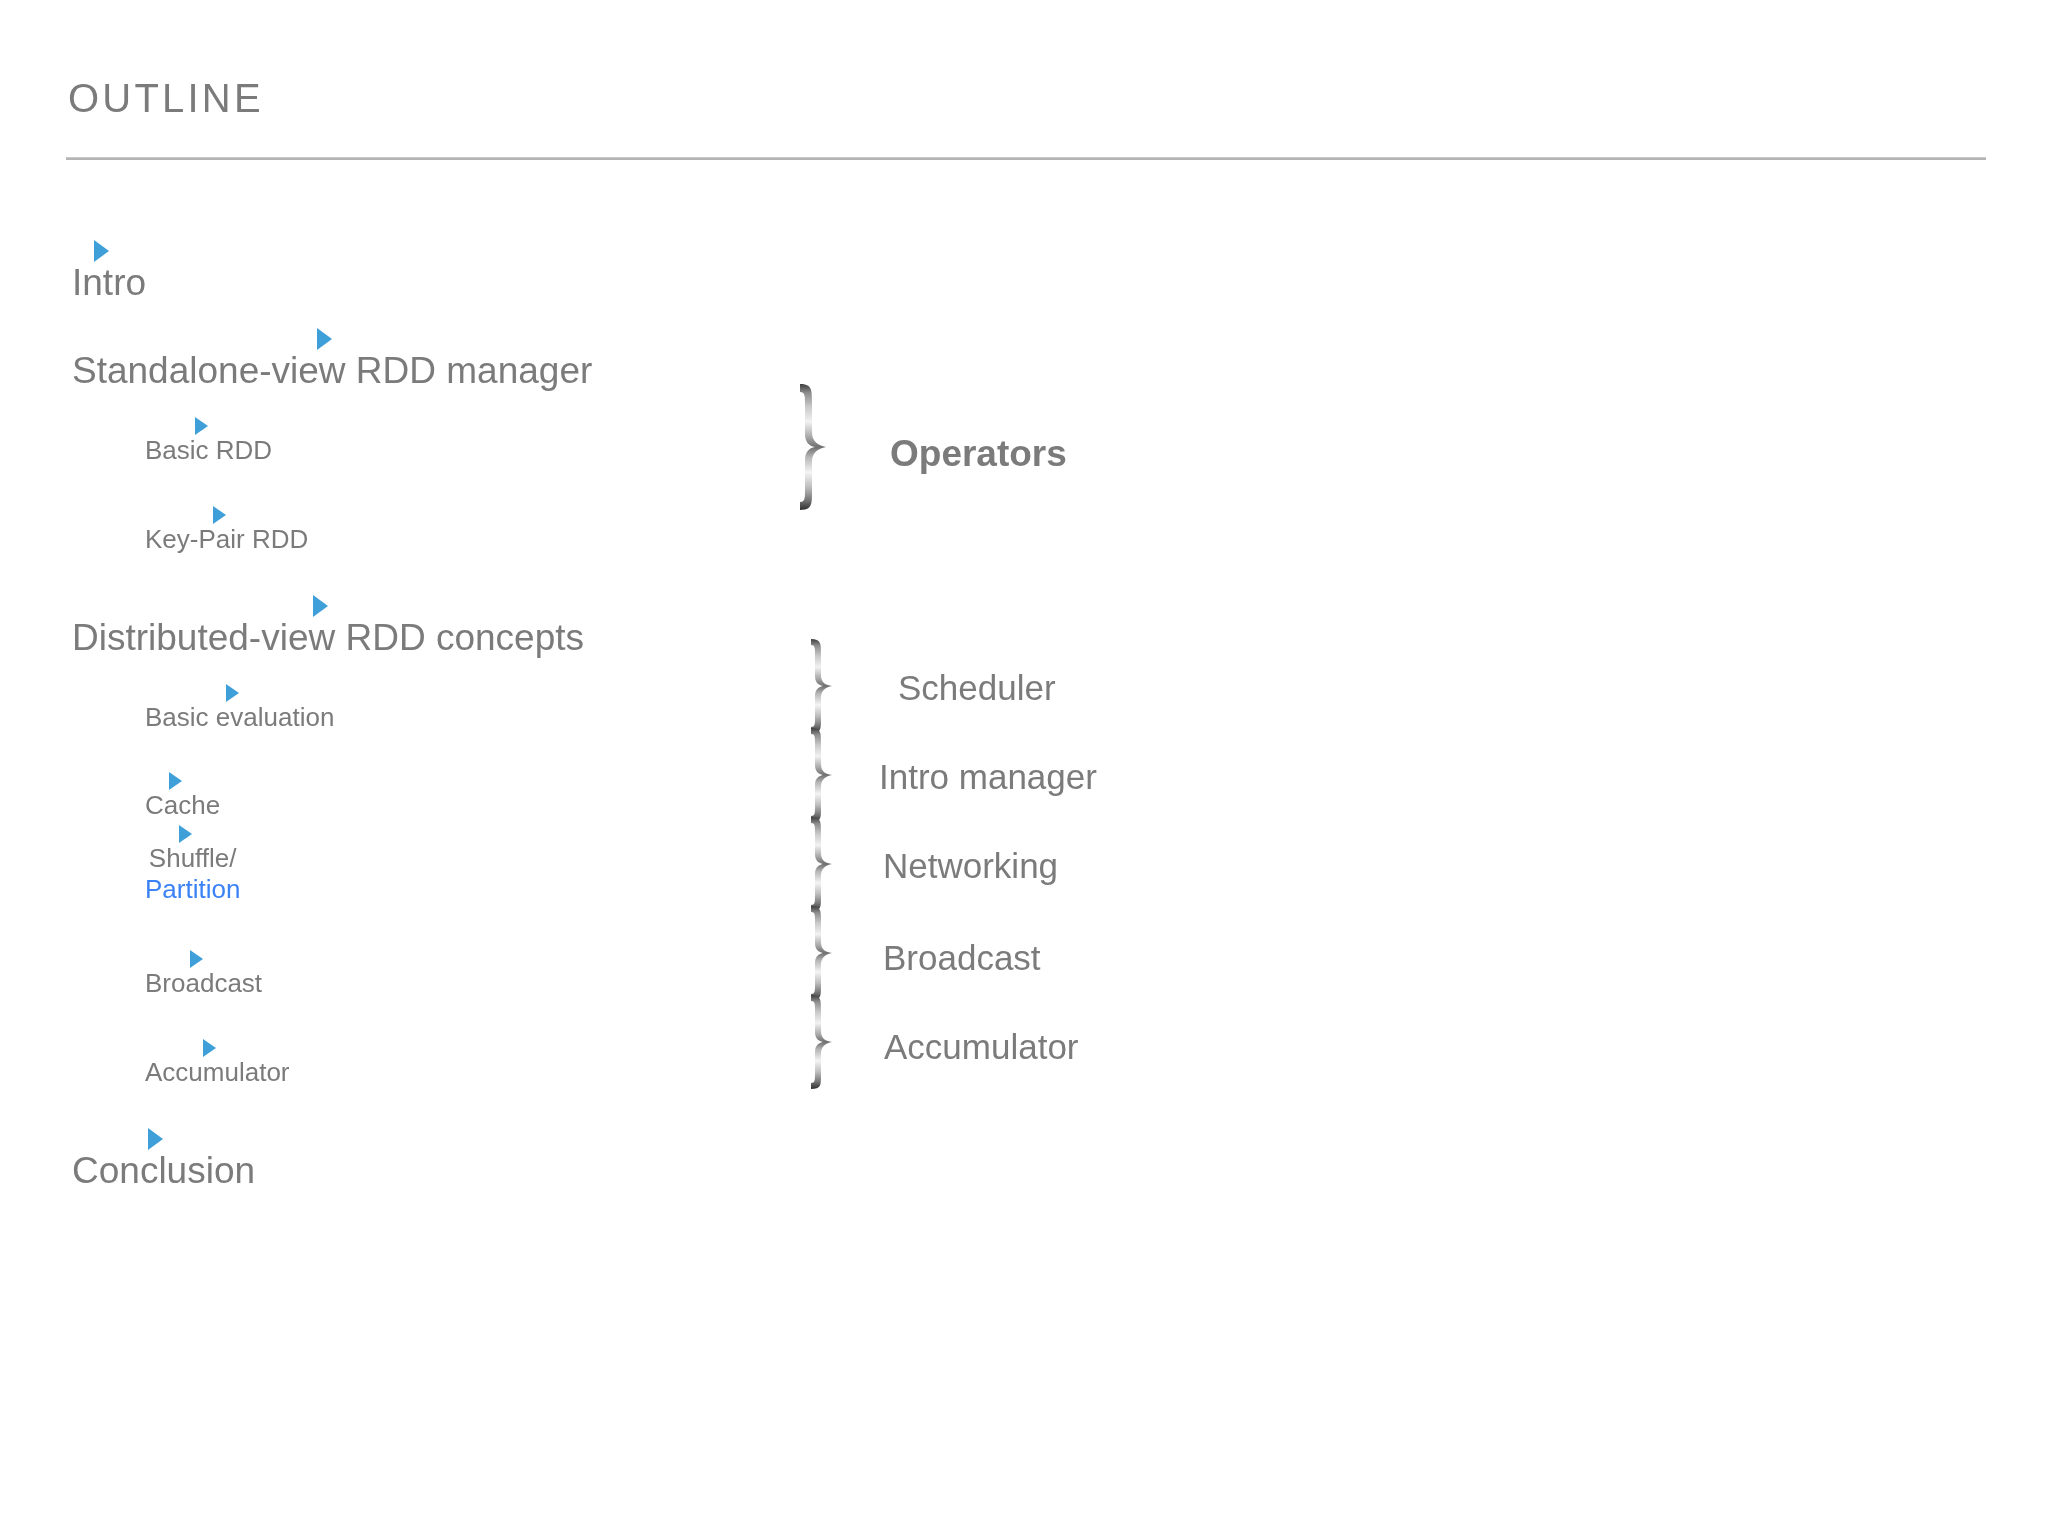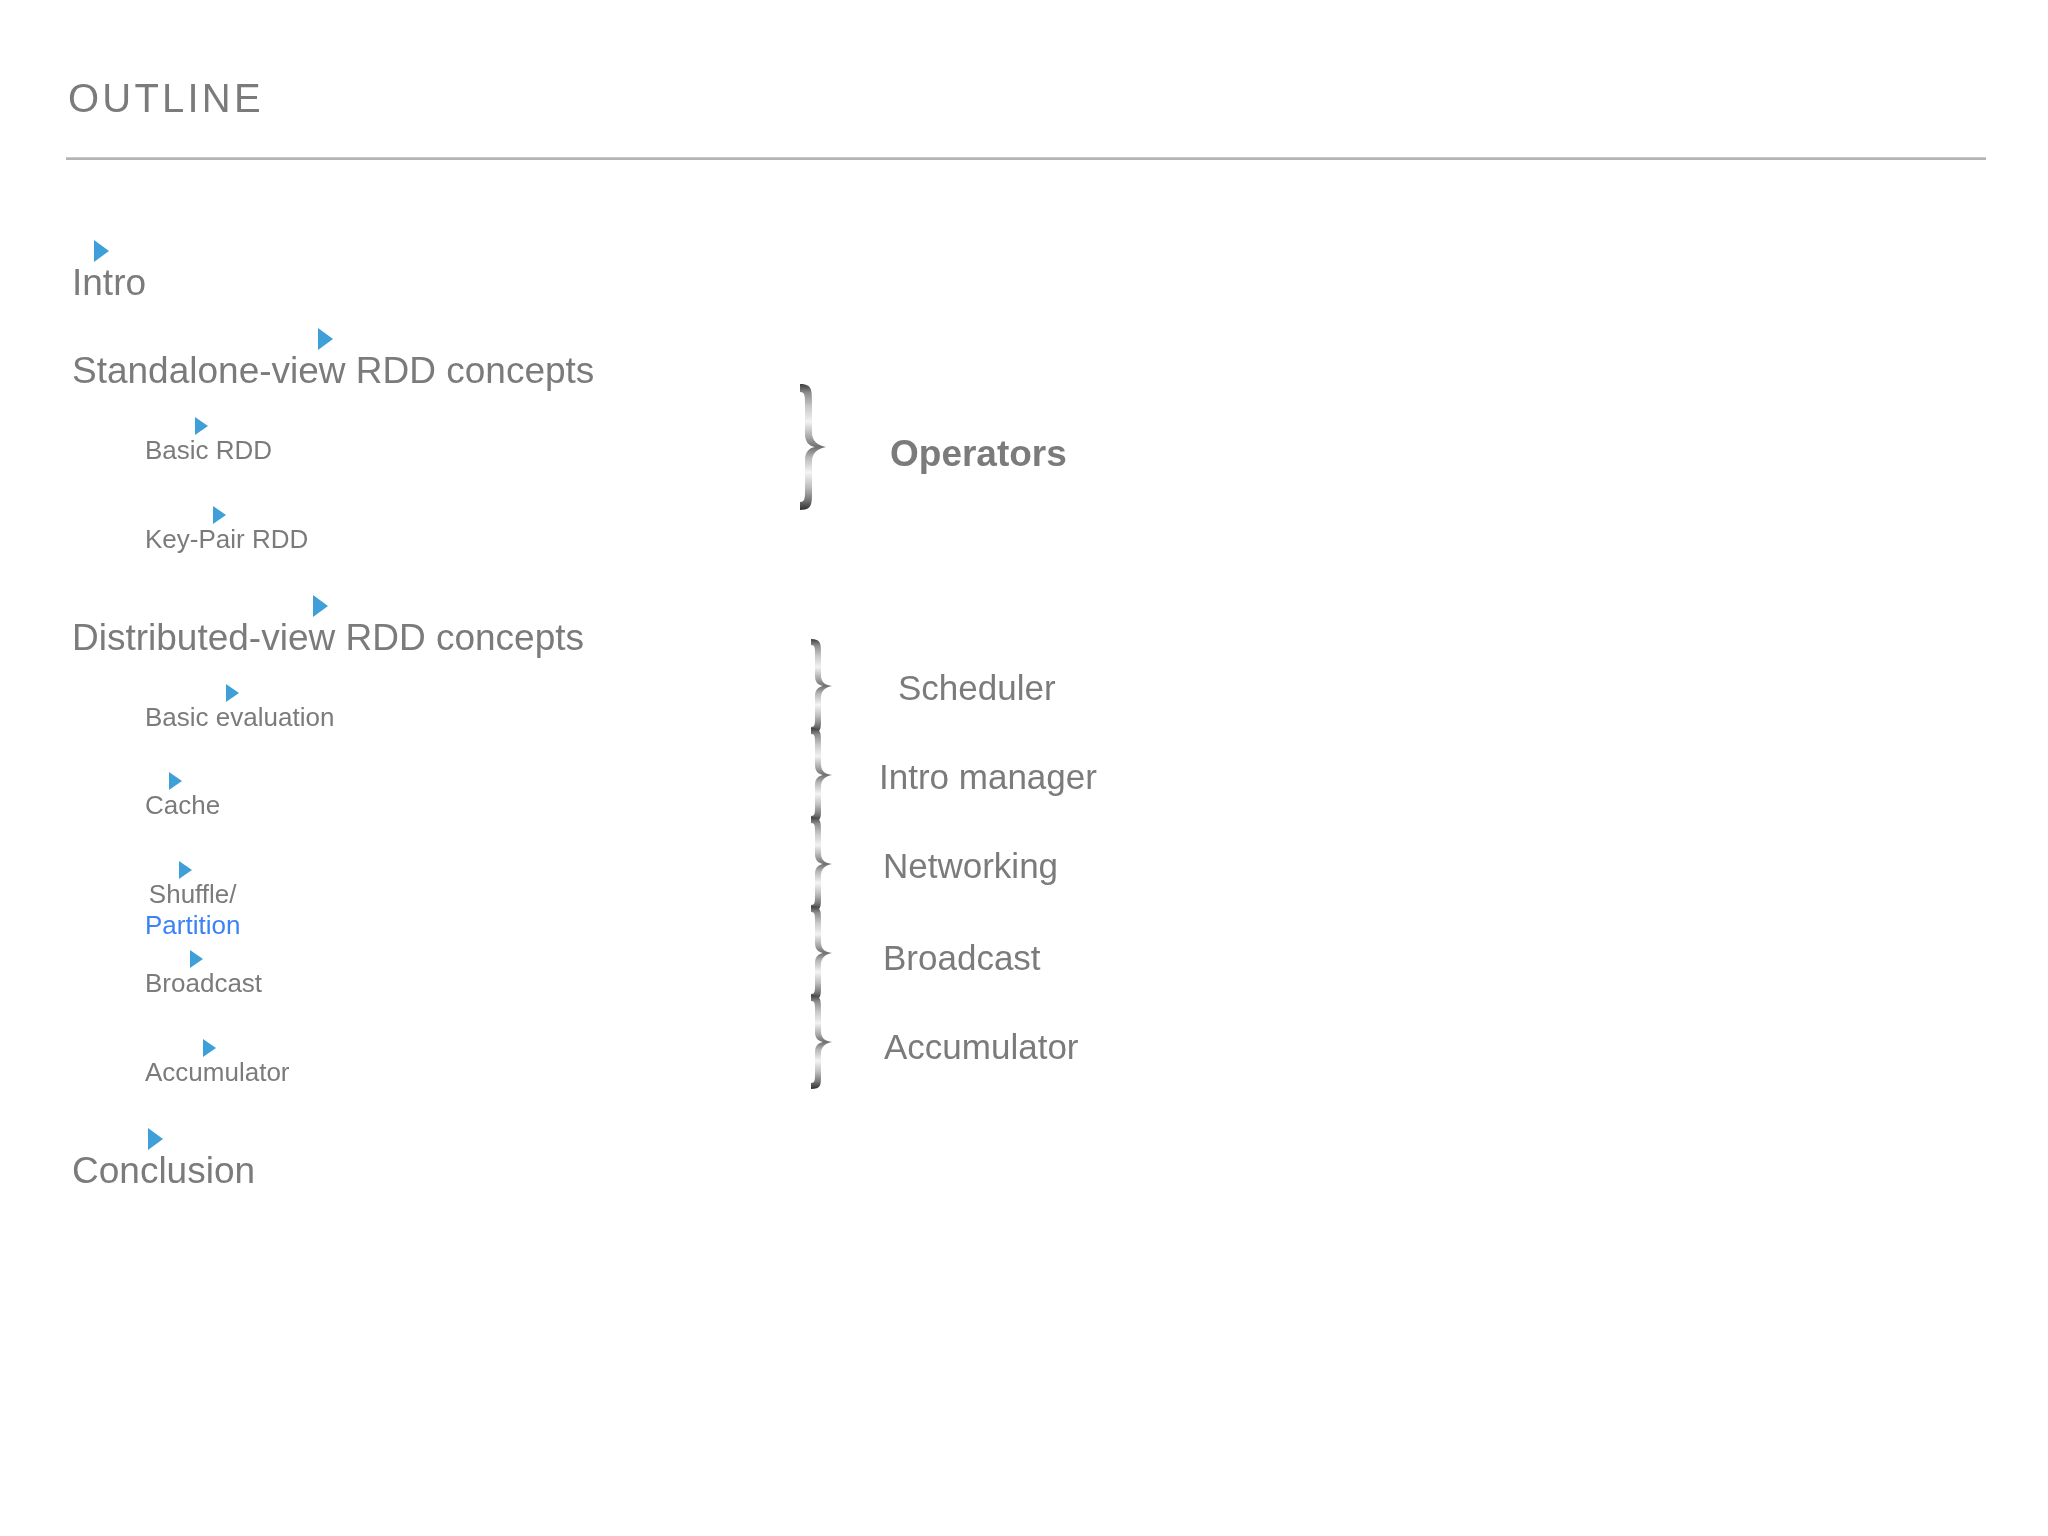--- a/index.html
+++ b/index.html
@@ -132,21 +132,21 @@
 
   <div class="outline">
 
     <div class="row lvl1" style="top:240px">
       <span class="tri"></span>
       <span class="row-label">Intro</span>
     </div>
 
     <div class="row lvl1" style="top:328px">
       <span class="tri"></span>
-      <span class="row-label">Standalone-view RDD concepts</span>
+      <span class="row-label">Standalone-view RDD manager</span>
     </div>
 
     <div class="row lvl2" style="top:417px">
       <span class="tri"></span>
       <span class="row-label">Basic RDD</span>
     </div>
 
     <div class="row lvl2" style="top:506px">
       <span class="tri"></span>
       <span class="row-label">Key-Pair RDD</span>
@@ -160,21 +160,21 @@
     <div class="row lvl2" style="top:684px">
       <span class="tri"></span>
       <span class="row-label">Basic evaluation</span>
     </div>
 
     <div class="row lvl2" style="top:772px">
       <span class="tri"></span>
       <span class="row-label">Cache</span>
     </div>
 
-    <div class="row lvl2" style="top:861px">
+    <div class="row lvl2" style="top:825px">
       <span class="tri"></span>
       <span class="row-label">Shuffle/</span>
         <span class="row-label accent-red">Partition</span>
     </div>
 
     <div class="row lvl2" style="top:950px">
       <span class="tri"></span>
       <span class="row-label">Broadcast</span>
     </div>
 

